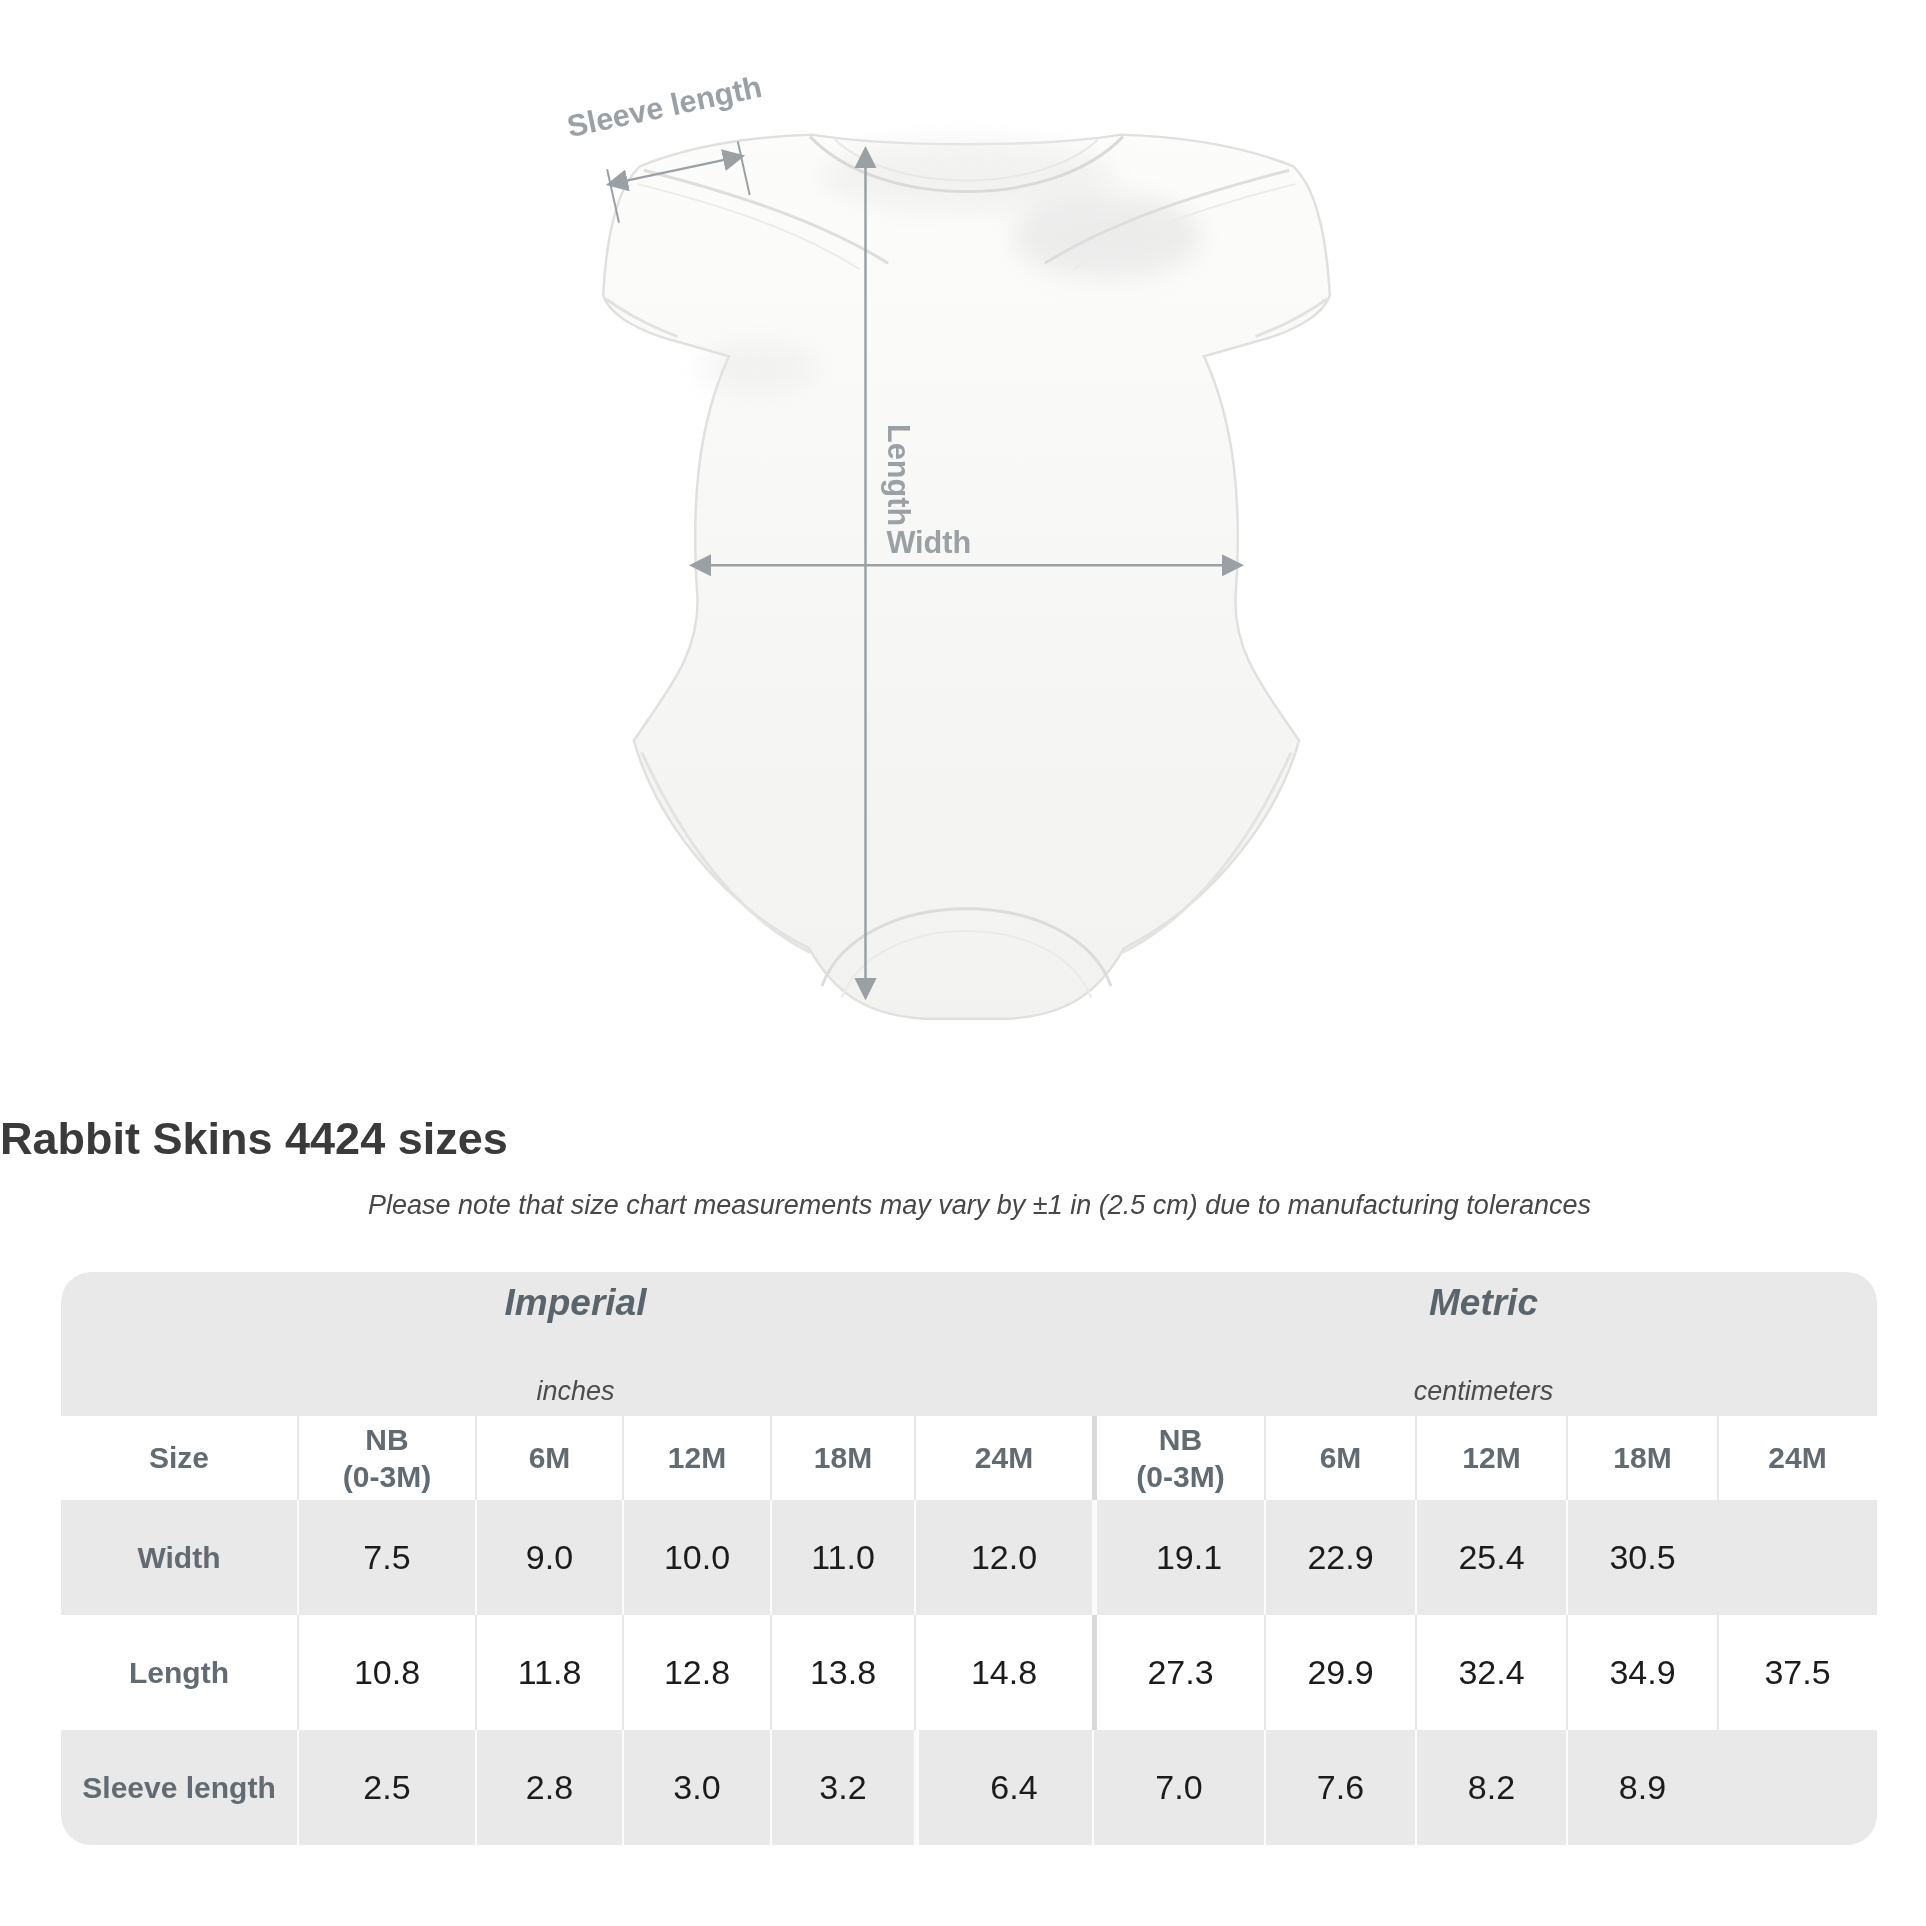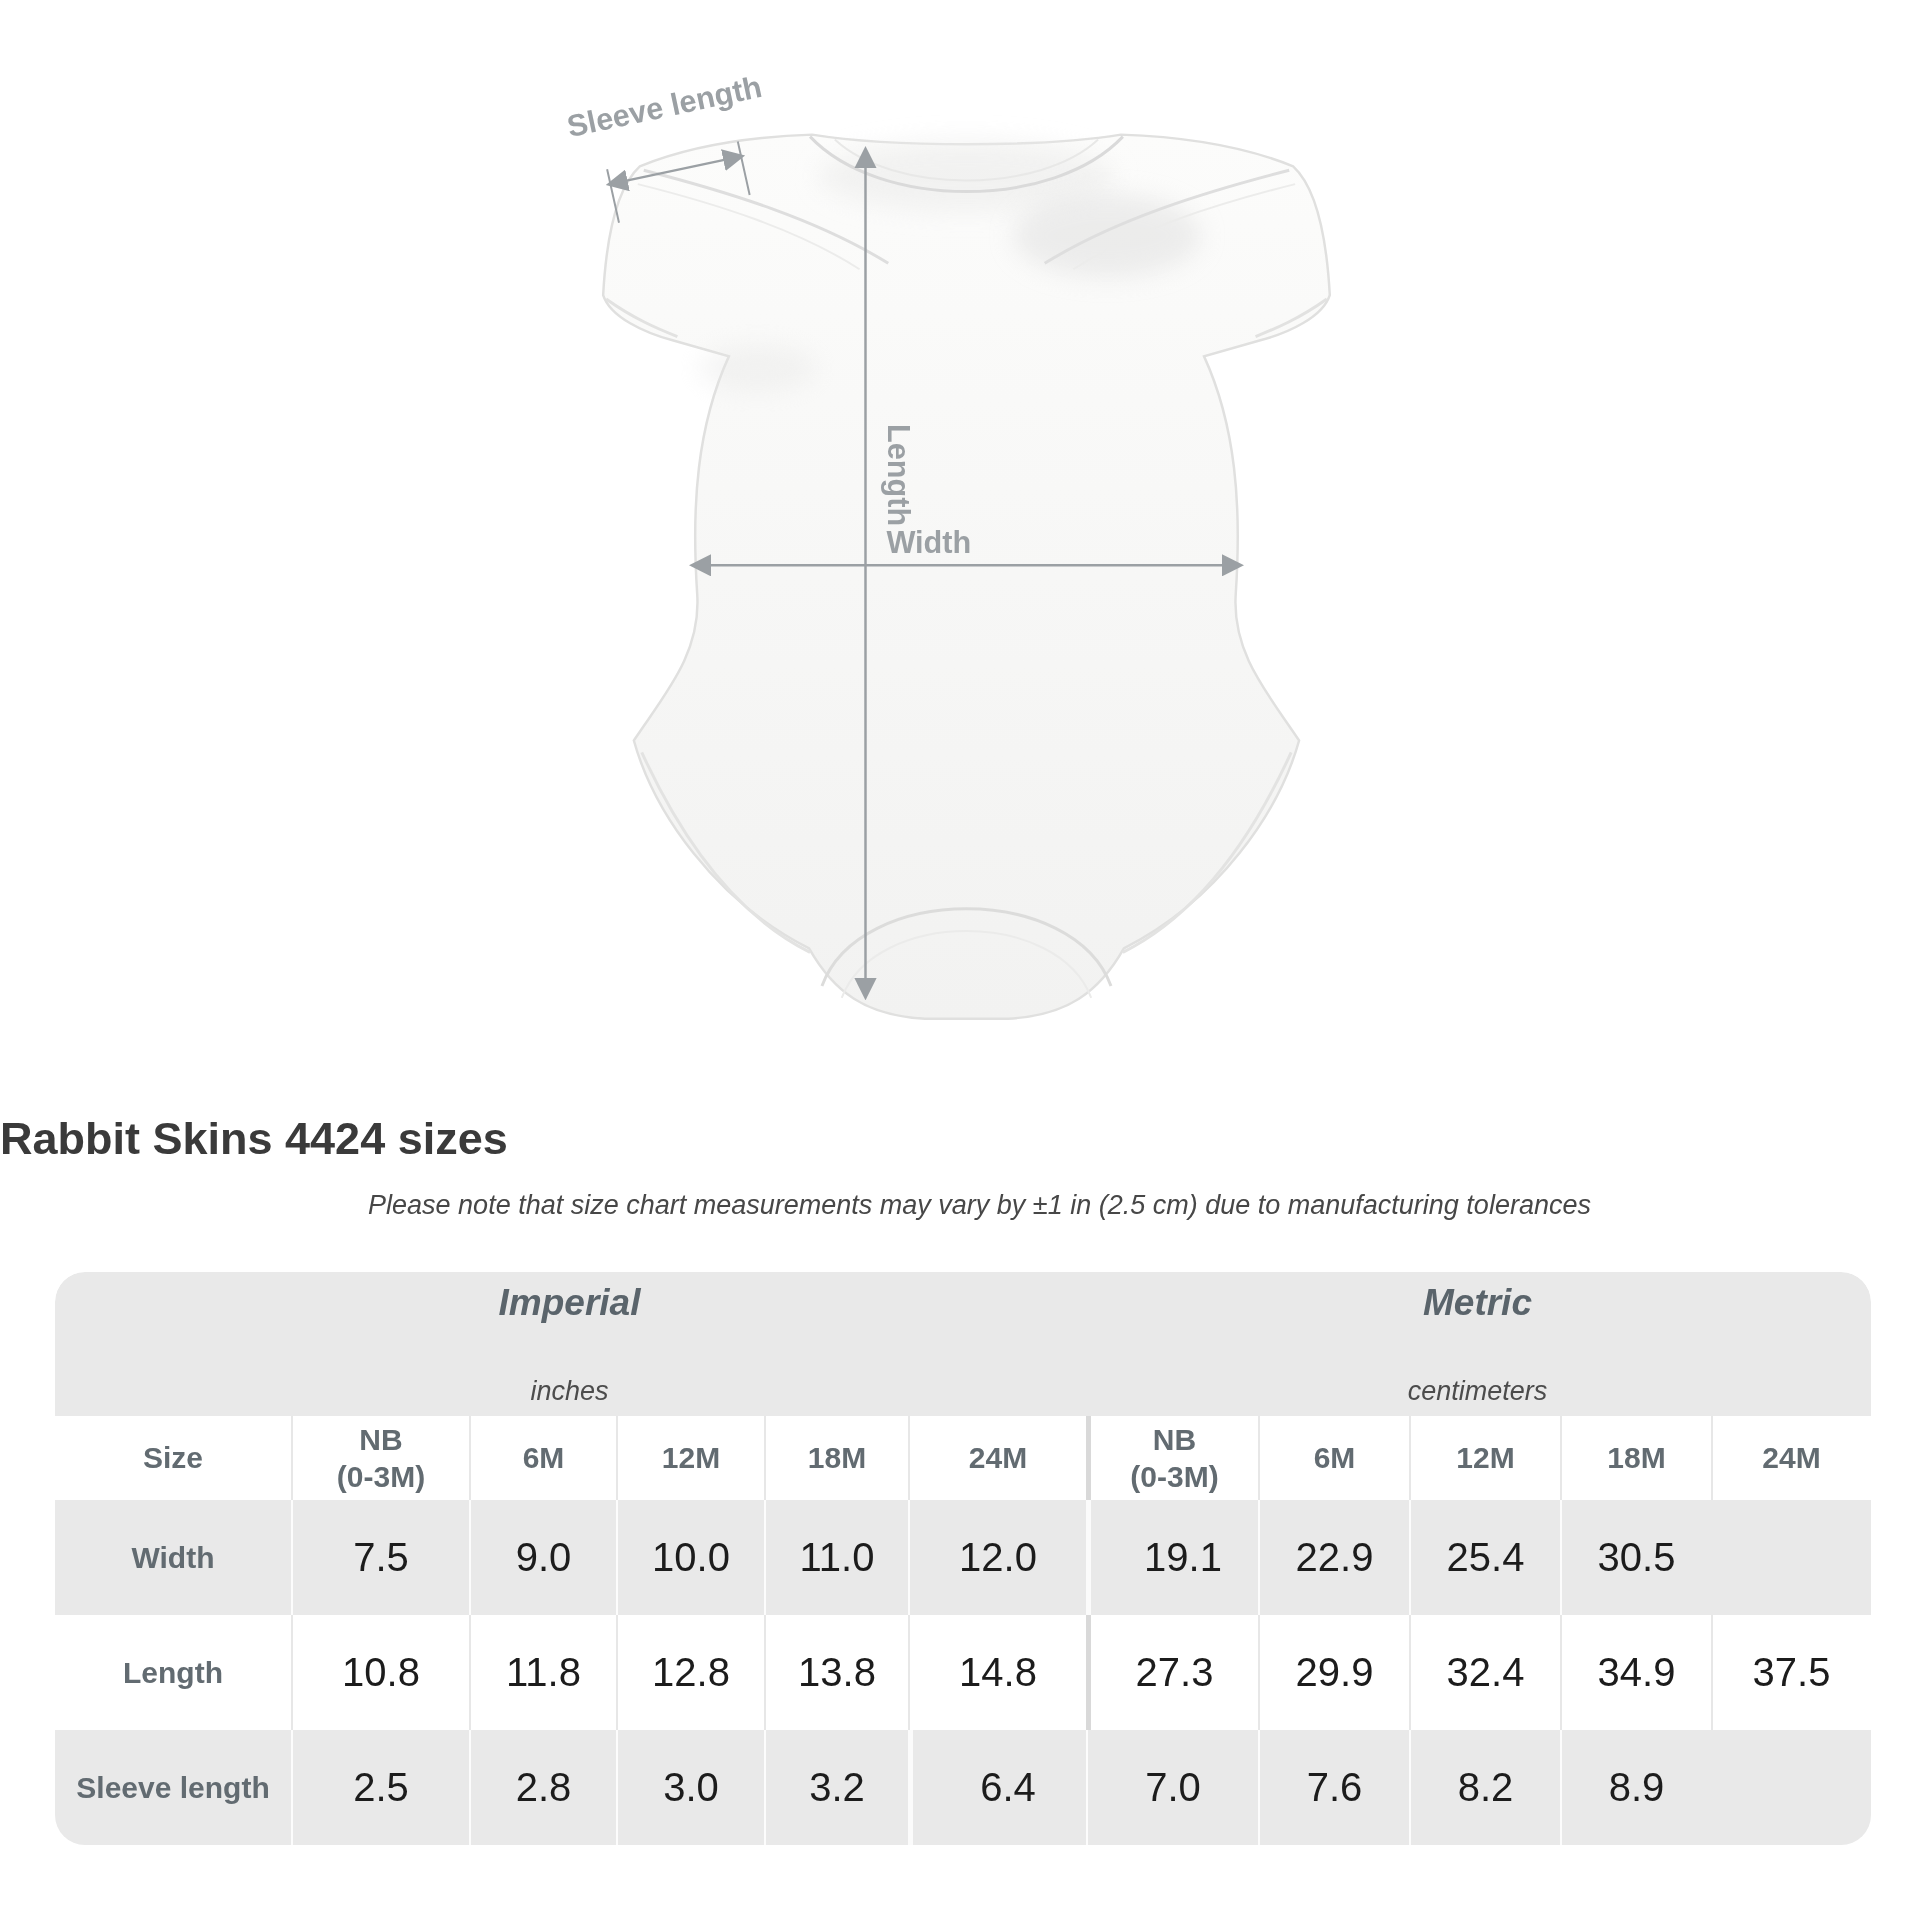--- a/index.html
+++ b/index.html
@@ -15,41 +15,41 @@
   .page-title{
     position:absolute;top:1113px;left:0;width:100%;text-align:left;
     font-size:45px;font-weight:bold;color:#3a3a3a;letter-spacing:0px;
   }
   .page-subtitle{
     position:absolute;top:1190px;left:16px;width:100%;text-align:center;
     font-size:27px;font-style:italic;color:#474747;
   }
   
   .size-table{
-    position:absolute;left:55px;top:1272px;width:1816px;
+    position:absolute;left:61px;top:1272px;width:1816px;
     border-radius:30px;overflow:hidden;
   }
   .unit-band{
     display:grid;grid-template-columns:1029px 787px;height:144px;
     background:#e9e9e9;border-radius:30px 30px 0 0;
   }
   .unit-cell{display:flex;flex-direction:column;align-items:center;justify-content:center;gap:8px;}
   .unit-name{font-size:37px;font-weight:bold;font-style:italic;color:#5a646b;}
   .unit-sub{font-size:27px;font-style:italic;color:#4c4c4c;margin-top:44px;}
   .t-row{
     display:grid;
     grid-template-columns:236px 178px 147px 148px 144px 178px 172px 151px 151px 151px 159px;
   }
   .t-row.head{height:84px;background:#ffffff;}
   .t-row.data{height:115px;}
   .t-row.shade{background:#e9e9e9;}
   .cell{display:flex;align-items:center;justify-content:center;text-align:center;}
   .cell.hd{font-size:30px;font-weight:bold;color:#626b71;white-space:pre-line;line-height:1.25;}
   .cell.lab{font-size:30px;font-weight:bold;color:#626b71;}
-  .cell.val{font-size:40px;color:#1c1c1c;}
+  .cell.val{font-size:34px;color:#1c1c1c;}
   
   .t-row:not(.shade) .dl{border-left:2px solid #e7e7e7;}
   .t-row:not(.shade) .dlt{border-left:5px solid #d9d9d9;}
   .t-row.shade .dl{border-left:2px solid rgba(255,255,255,0.85);}
   .t-row.shade .dlt{border-left:5px solid #fbfbfb;padding-left:17px;}
 </style>
 </head>
 <body>
 
 <div class="stage">

